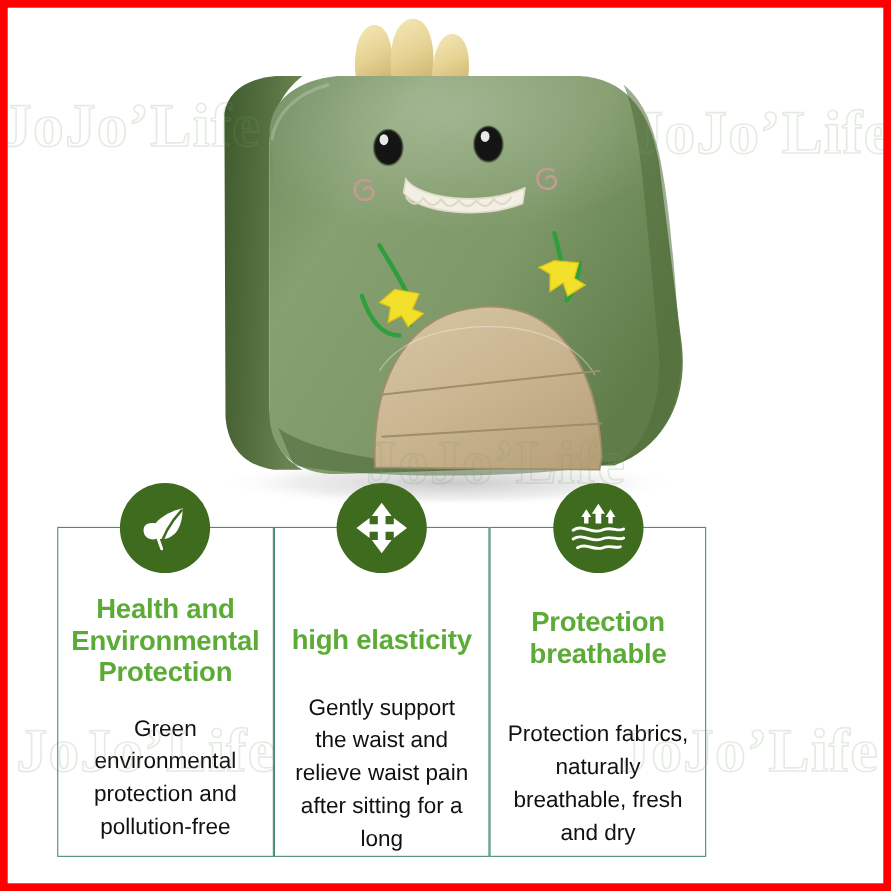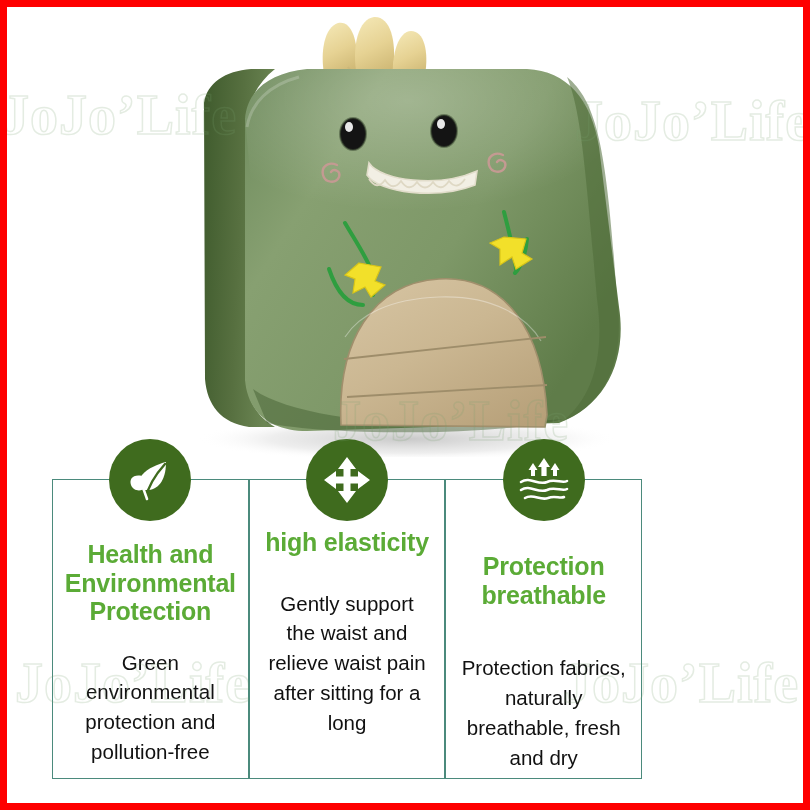--- a/index.html
+++ b/index.html
@@ -105,21 +105,21 @@
     color: #111111;
     font-size: 20.5px;
     line-height: 1.46;
     padding: 0 8px;
     margin: 0;
   }
 
   
   .card--health   .card-title { margin-top: 12px; }
   .card--health   .card-body  { margin-top: 22px; }
-  .card--elastic  .card-title { }
+  .card--elastic  .card-title { margin-top: 40px; }
   .card--elastic  .card-body  { margin-top: 32px; }
   .card--breathe  .card-title { margin-top: 24px; }
   .card--breathe  .card-body  { margin-top: 44px; }
 </style>
 </head>
 <body>
 
 <div id="page">
 
   <div id="product-photo">

